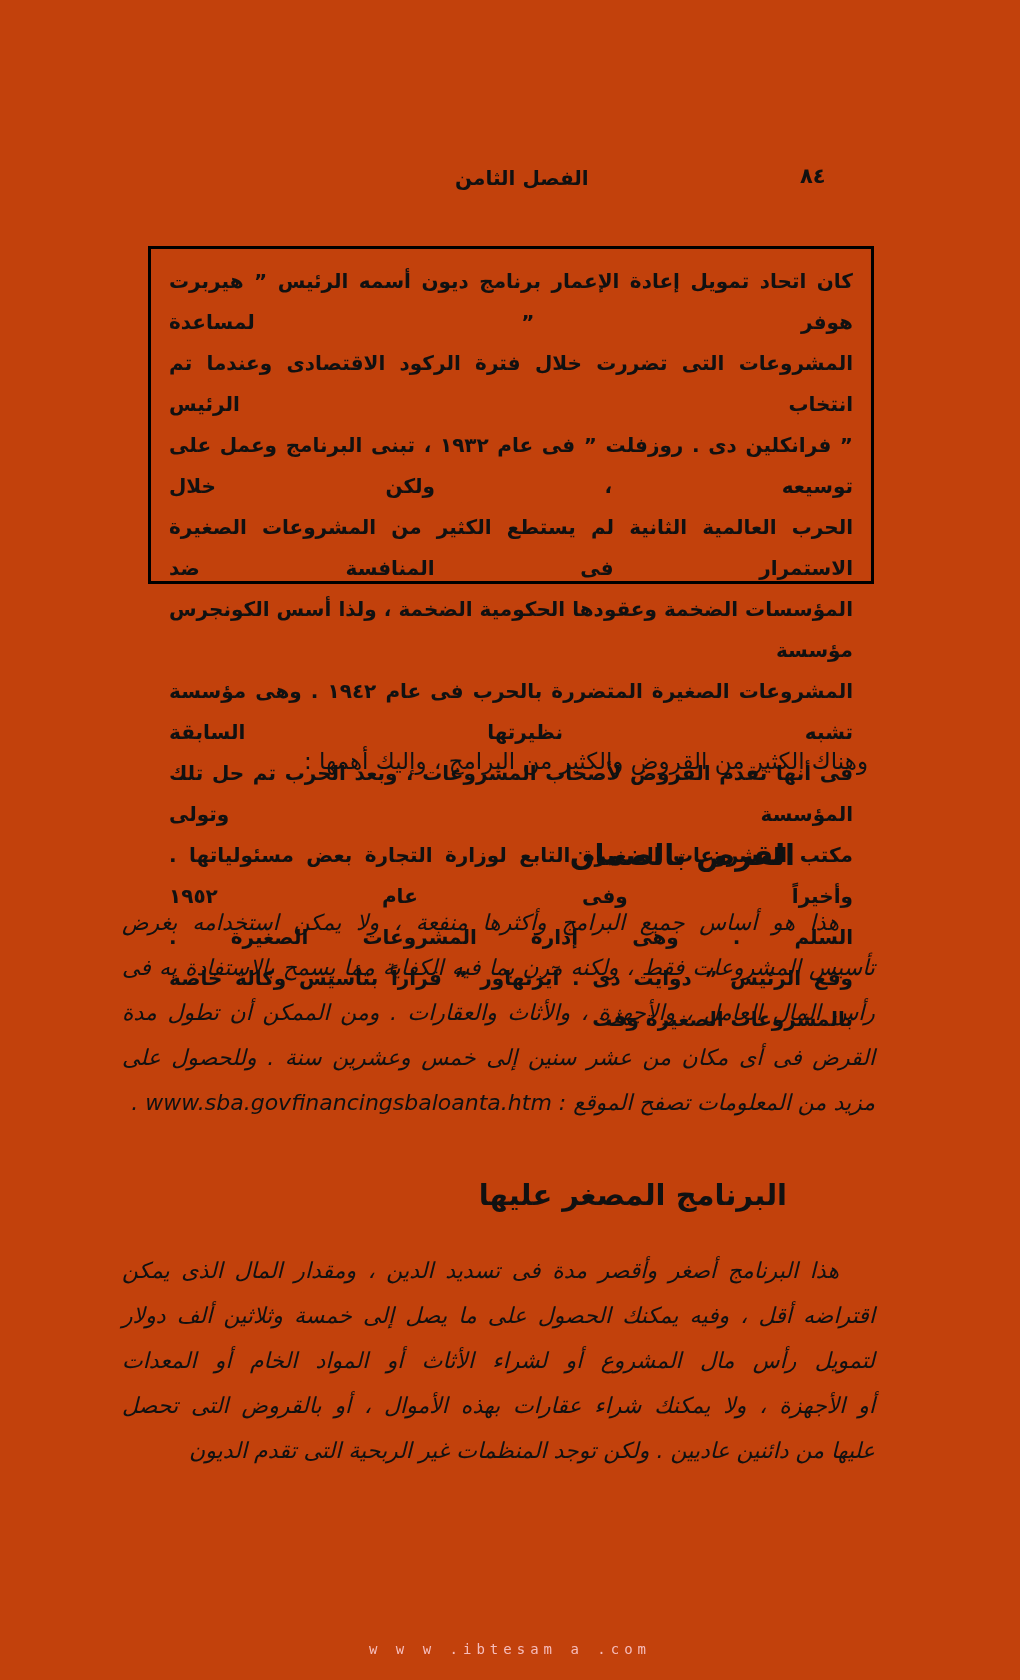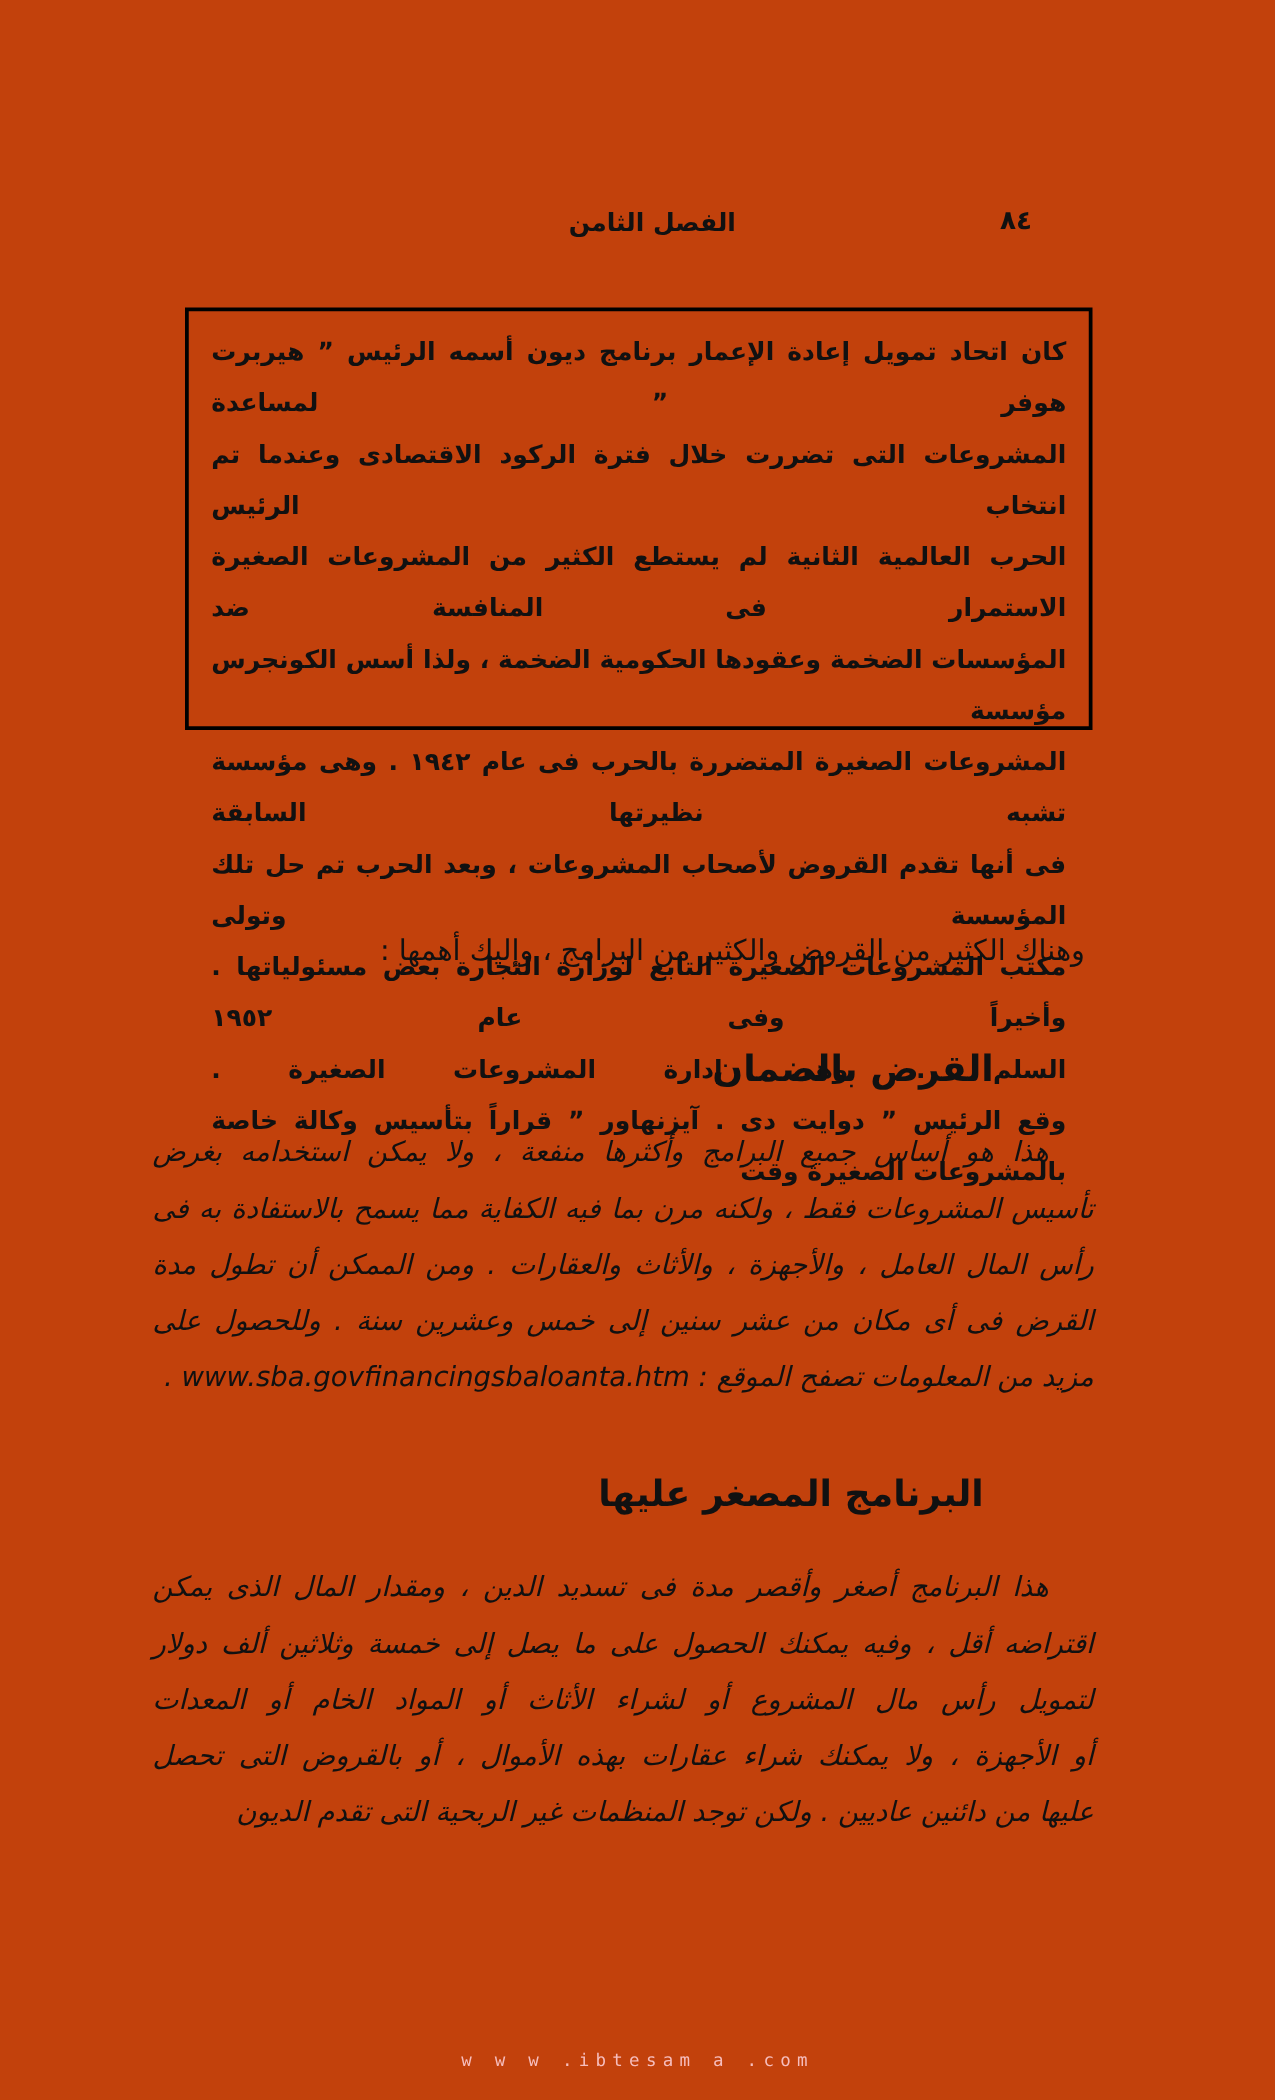--- a/index.html
+++ b/index.html
@@ -95,20 +95,21 @@
 
 <div class="page">
 
   <div class="chapter-title">الفصل الثامن</div>
 
   <div class="page-number">٨٤</div>
 
   <div class="highlight-box jlines">
       <div class="line">كان اتحاد تمويل إعادة الإعمار برنامج ديون أسمه الرئيس ” هيربرت هوفر ” لمساعدة</div>
       <div class="line">المشروعات التى تضررت خلال فترة الركود الاقتصادى وعندما تم انتخاب الرئيس</div>
+      <div class="line">” فرانكلين دى . روزفلت ” فى عام ١٩٣٢ ، تبنى البرنامج وعمل على توسيعه ، ولكن خلال</div>
       <div class="line">الحرب العالمية الثانية لم يستطع الكثير من المشروعات الصغيرة الاستمرار فى المنافسة ضد</div>
       <div class="line">المؤسسات الضخمة وعقودها الحكومية الضخمة ، ولذا أسس الكونجرس مؤسسة</div>
       <div class="line">المشروعات الصغيرة المتضررة بالحرب فى عام ١٩٤٢ . وهى مؤسسة تشبه نظيرتها السابقة</div>
       <div class="line">فى أنها تقدم القروض لأصحاب المشروعات ، وبعد الحرب تم حل تلك المؤسسة وتولى</div>
       <div class="line">مكتب المشروعات الصغيرة التابع لوزارة التجارة بعض مسئولياتها . وأخيراً وفى عام ١٩٥٢</div>
       <div class="line">السلم . وهى إدارة المشروعات الصغيرة .</div>
       <div class="line">وقع الرئيس ” دوايت دى . آيزنهاور ” قراراً بتأسيس وكالة خاصة بالمشروعات الصغيرة وقت</div>
     </div>
 
   <div class="intro-line">وهناك الكثير من القروض والكثير من البرامج ، وإليك أهمها :</div>

